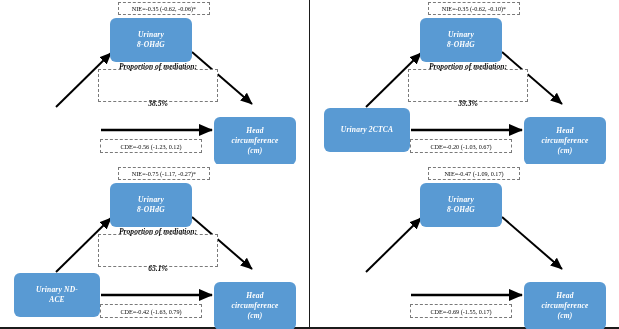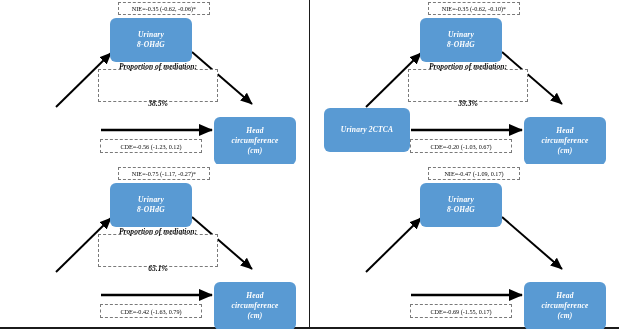--- a/index.html
+++ b/index.html
@@ -229,20 +229,26 @@
         <span>Urinary</span><br>
         <span>8-OHdG</span>
       </span>
     </div>
 
     <div class="abox abox-prop">
       <span>Proportion  of mediation:</span>
       <span class="prop-val">65.1%</span>
     </div>
 
+    <div class="node node-exposure">
+      <span>
+        <span>Urinary ND-</span><br>
+        <span>ACE</span>
+      </span>
+    </div>
 
     <div class="node node-outcome">
       <span>
         <span>Head</span><br>
         <span>circumference</span><br>
         <span>(cm)</span>
       </span>
     </div>
 
     <div class="abox abox-cde">

